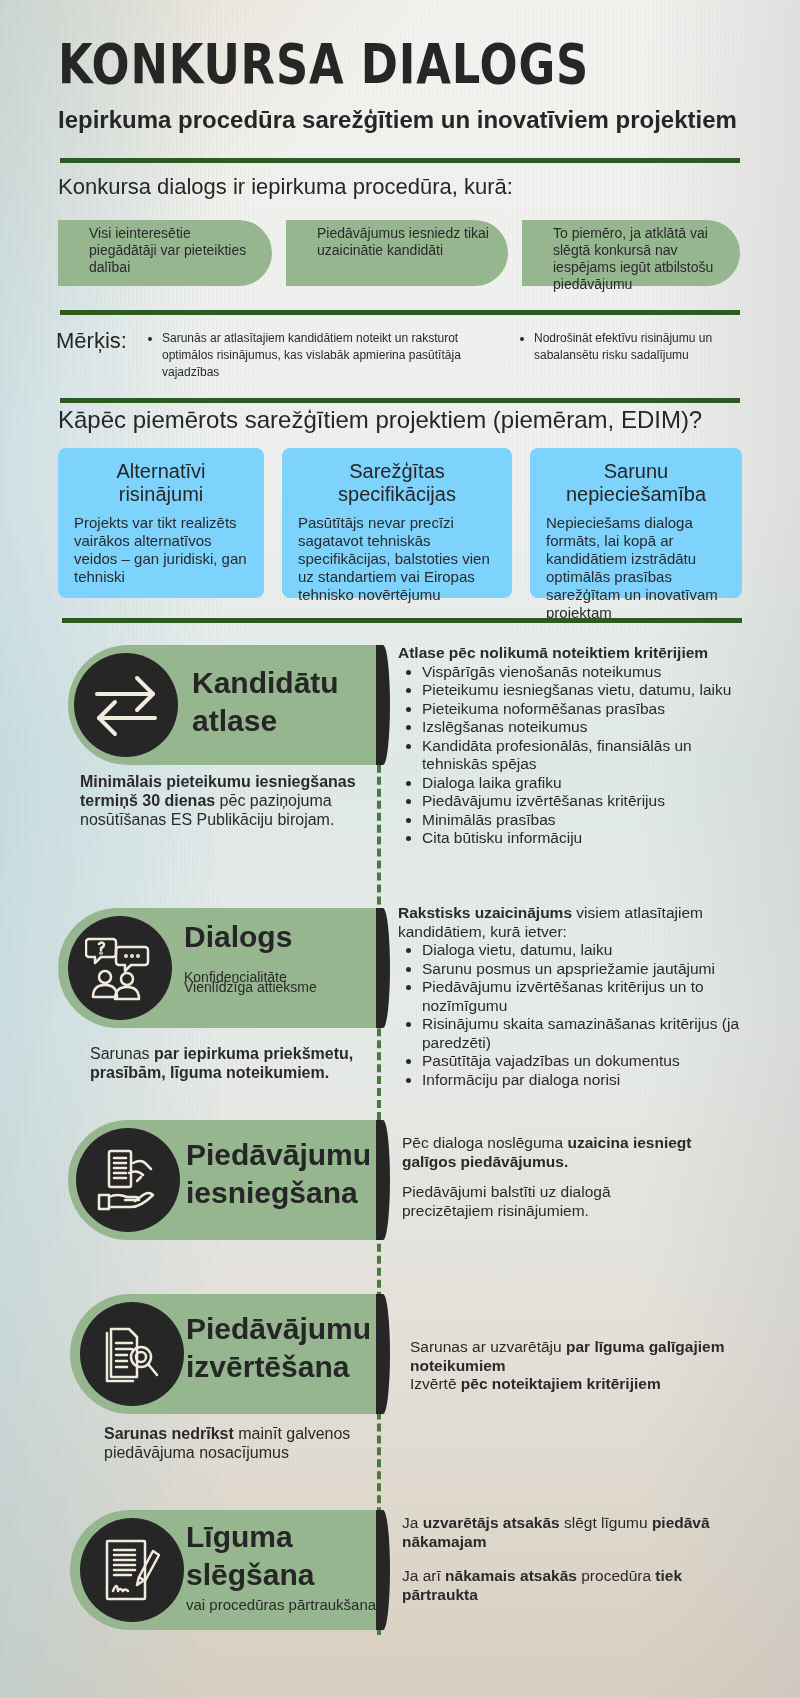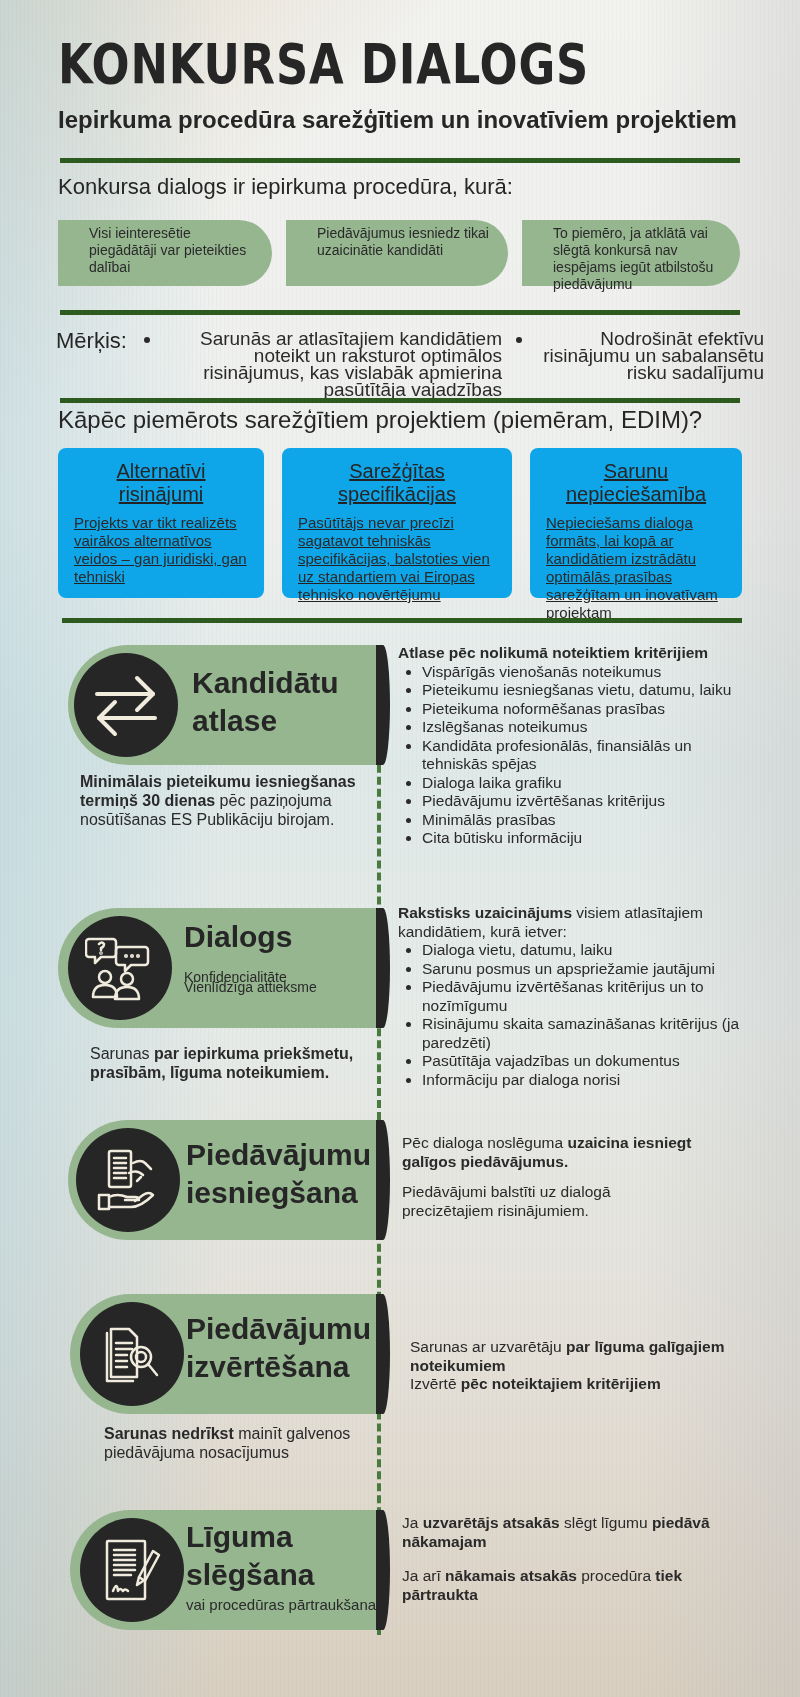--- a/index.html
+++ b/index.html
@@ -18,23 +18,23 @@
     content: ""; position: absolute; inset: 0; pointer-events: none;
     background: repeating-linear-gradient(90deg, rgba(0,0,0,0.018) 0 1px, rgba(0,0,0,0) 1px 4px);
   }
   .abs { position: absolute; z-index: 1; }
   .title { left: 58px; top: 36px; font-family: "DejaVu Sans", sans-serif; font-weight: bold; font-size: 56px; letter-spacing: 1px; color: #262626; transform: scaleX(0.8); transform-origin: left; line-height: 1; }
   .subtitle { left: 58px; top: 106px; font-weight: bold; font-size: 24px; color: #262626; }
   .rule { left: 60px; width: 680px; height: 5px; background: #2d5a1e; }
   .intro { left: 58px; top: 174px; font-size: 22px; color: #262626; }
   .pill { top: 220px; height: 66px; background: #96b690; border-radius: 0 33px 33px 0; font-size: 14px; line-height: 17px; padding: 5px 10px 0 31px; box-sizing: border-box; color: #2a2a2a; }
   .goal-label { left: 56px; top: 328px; font-size: 22px; color: #262626; }
-  .goal-list { top: 330px; font-size: 19px; line-height: 17px; color: #2a2a2a; margin: 0; padding-left: 18px; text-align: right; }
+  .goal-list { top: 330px; font-size: 12px; line-height: 17px; color: #2a2a2a; margin: 0; padding-left: 18px; }
   .why { left: 58px; top: 406px; font-size: 24px; color: #262626; }
-  .card { top: 448px; height: 150px; background: #0ea5e9; border-radius: 8px; padding: 12px 16px; box-sizing: border-box; text-decoration: underline; }
+  .card { top: 448px; height: 150px; background: #7dd3fc; border-radius: 8px; padding: 12px 16px; box-sizing: border-box; }
   .card h3 { margin: 0 0 8px 0; font-weight: normal; font-size: 20px; color: #262626; text-align: center; }
   .card p { margin: 0; font-size: 15px; line-height: 18px; color: #2a2a2a; }
   .dash-line { left: 377px; top: 645px; height: 990px; width: 0; border-left: 4px dashed #4a7a3e; }
   .step { height: 120px; background: #96b690; border-radius: 60px 0 0 60px; }
   .step-cap { width: 14px; height: 120px; background: #262626; border-radius: 0 50% 50% 0 / 0 50% 50% 0; }
   .step-icon { width: 104px; height: 104px; border-radius: 50%; background: #262626; display: flex; align-items: center; justify-content: center; }
   .step-title { font-weight: bold; font-size: 30px; line-height: 38px; color: #262626; }
   .step-sub { font-size: 14px; color: #2a2a2a; line-height: 14px; }
   .note { font-size: 16px; line-height: 19px; color: #2a2a2a; }
   .rt { font-size: 15.5px; line-height: 18.5px; color: #2a2a2a; }

